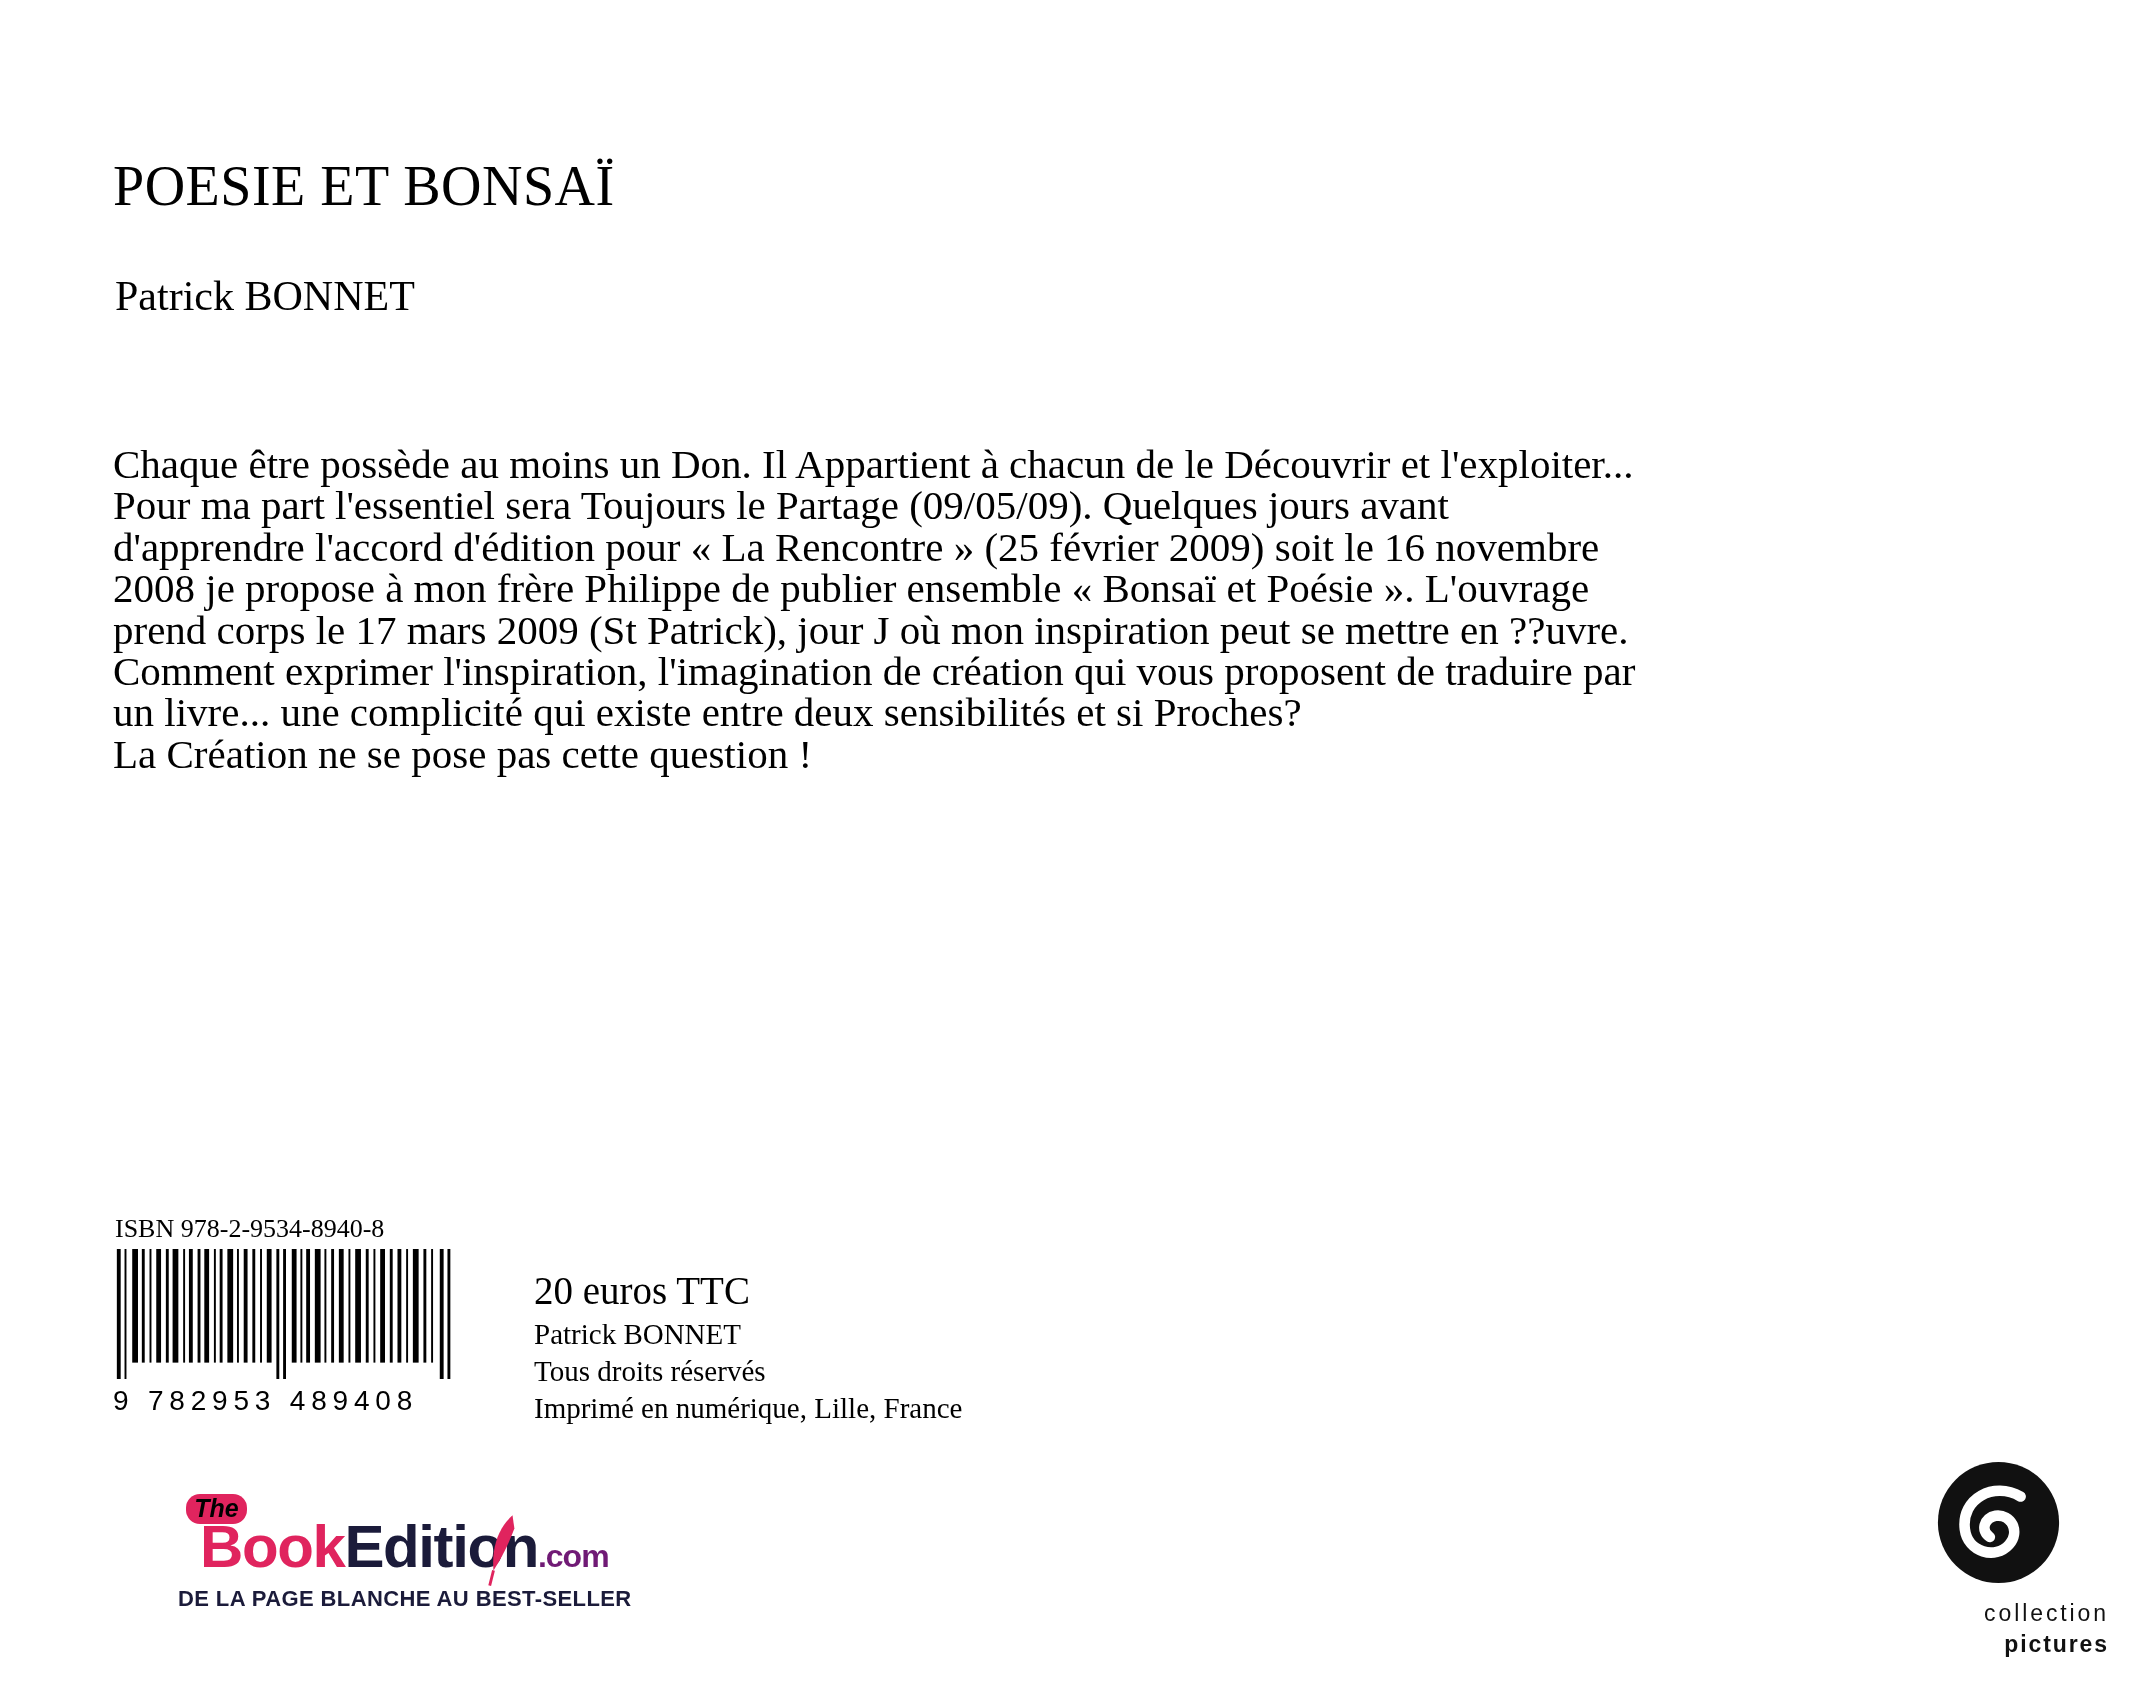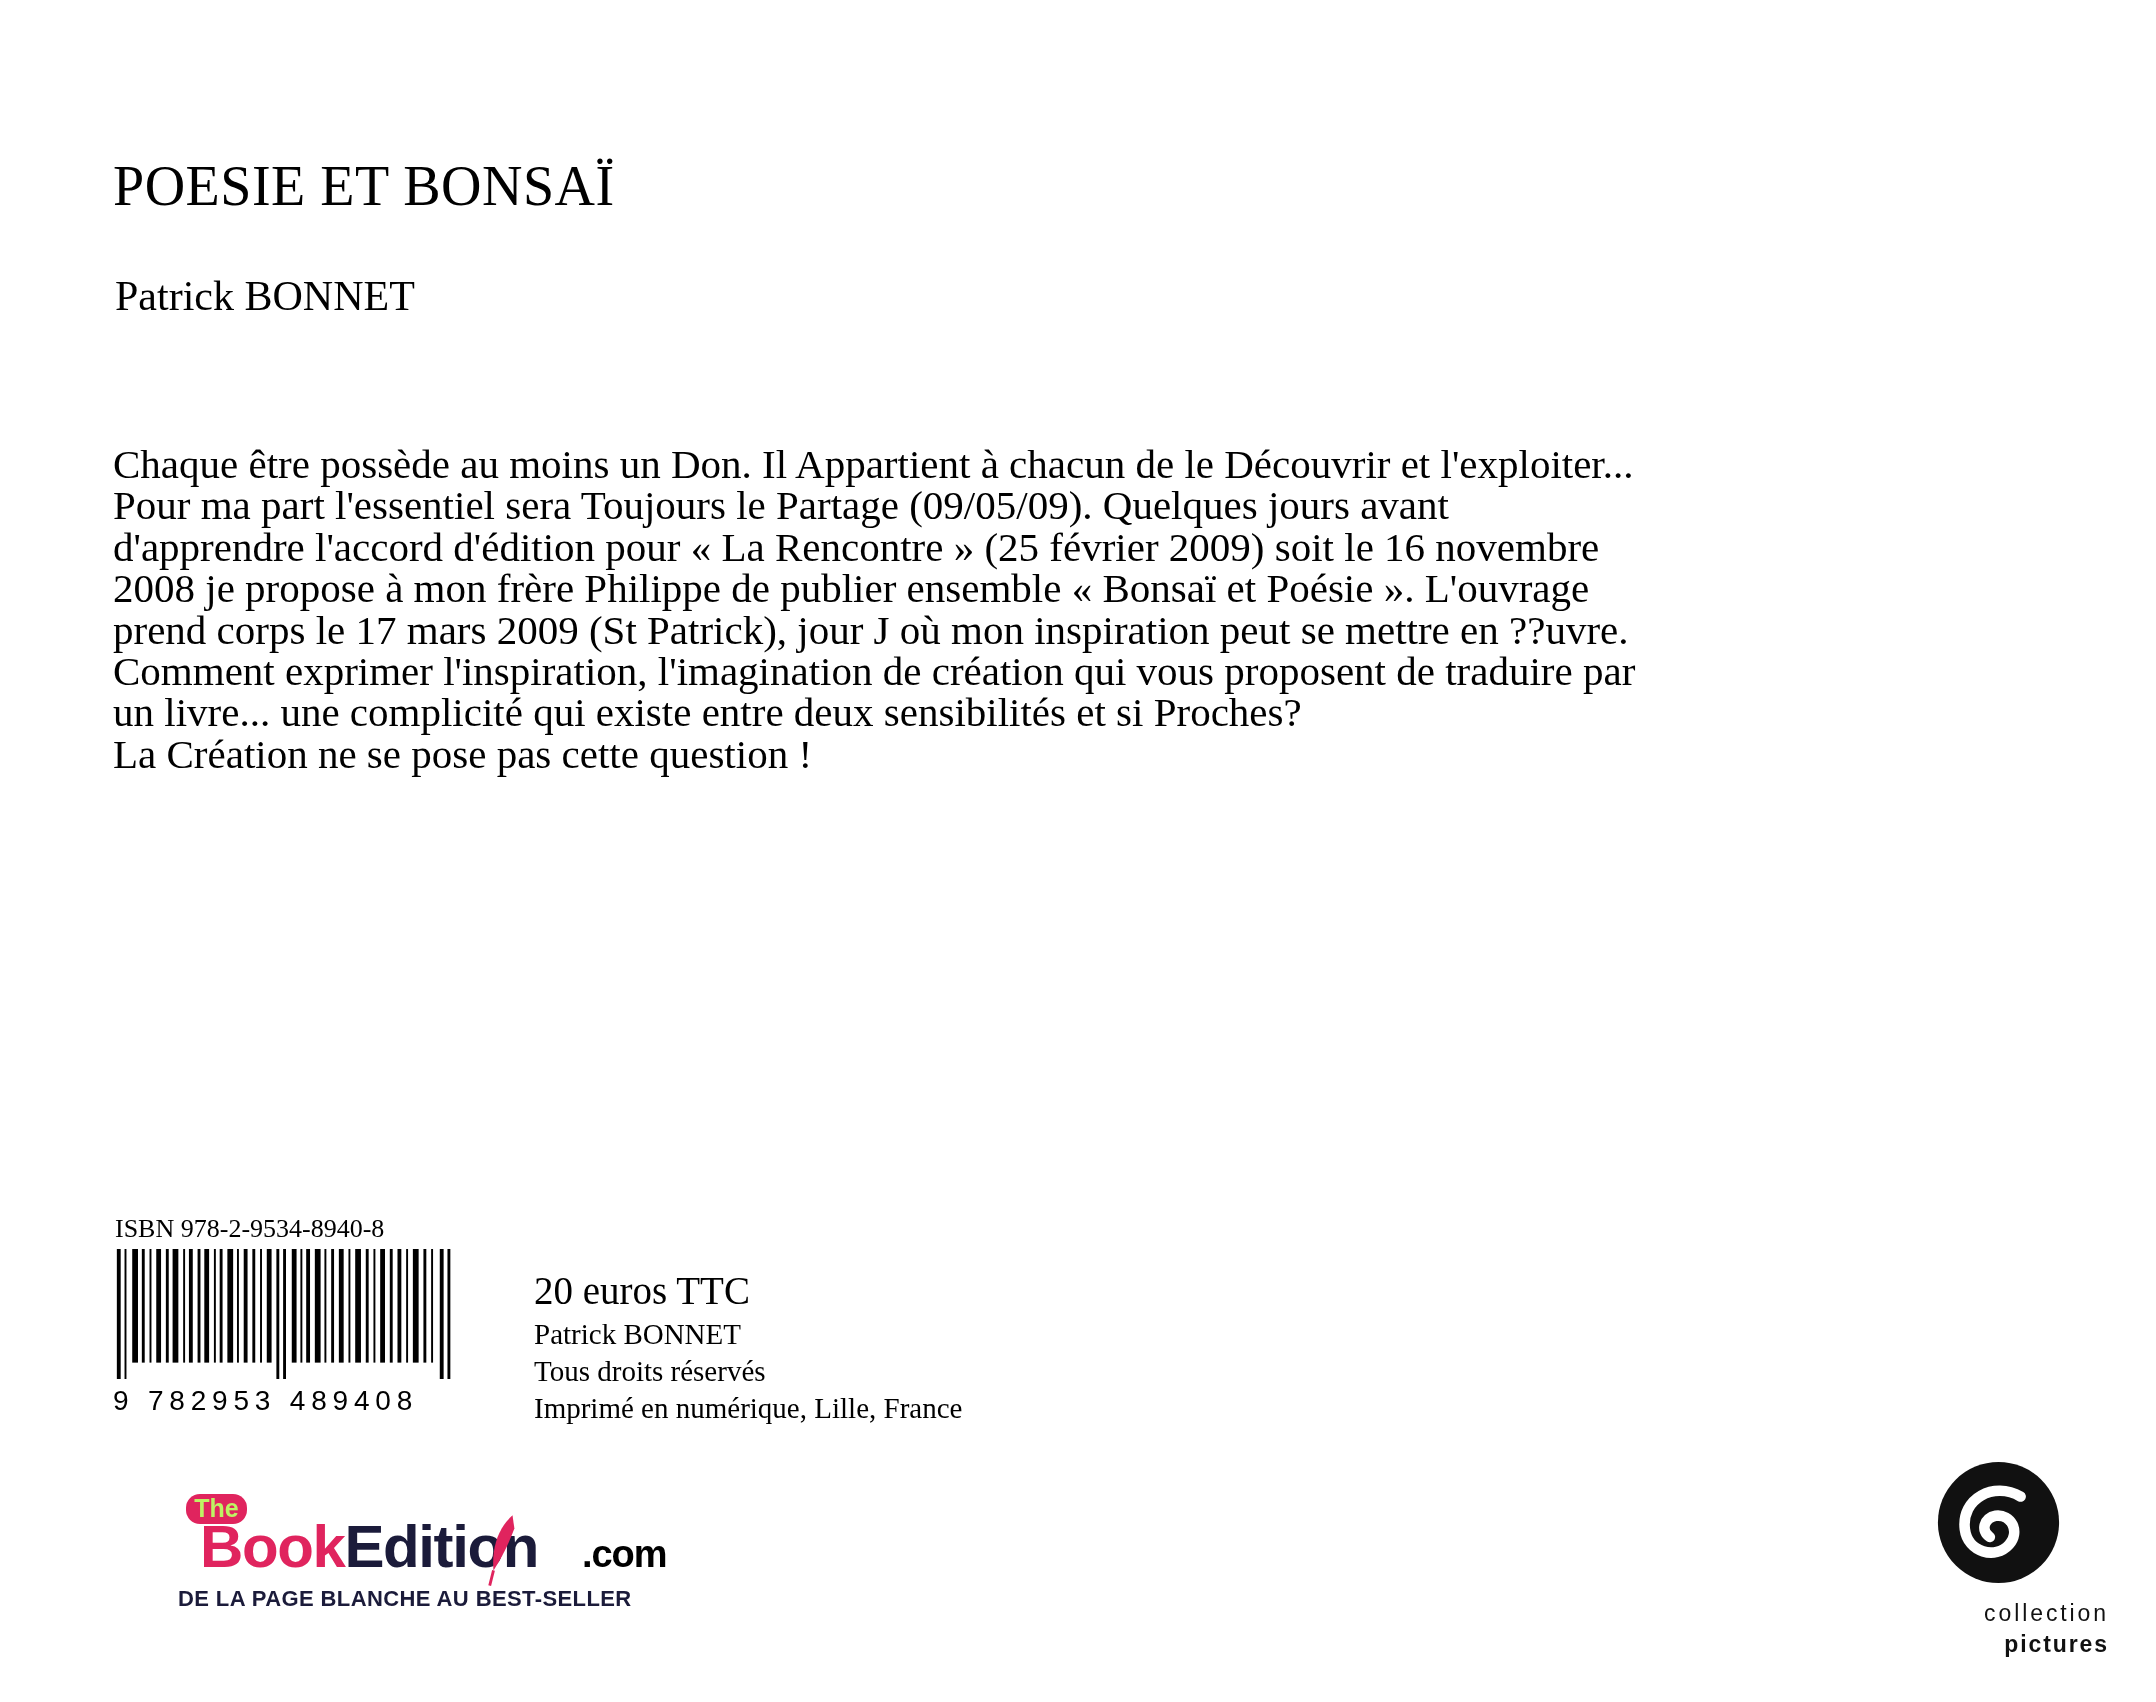--- a/index.html
+++ b/index.html
@@ -114,46 +114,46 @@
     top: 1494px;
     width: 500px;
     height: 130px;
   }
   .pub-the {
     position: absolute;
     left: 7.7px;
     top: 0px;
     font-family: "Liberation Sans", sans-serif;
     font-weight: bold;
+    font-style: italic;
     font-size: 25px;
-    color: #bef264;
+    color: #000000;
     background: #e0245e;
     padding: 1.9px 8.6px 2.9px 8.6px;
     border-radius: 14px;
     line-height: 1;
   }
   .pub-main {
     position: absolute;
     left: 0px;
     top: 23px;
     font-family: "Liberation Sans", sans-serif;
     font-weight: bold;
     font-size: 60px;
     color: #1b1b3a;
     letter-spacing: -1.4px;
     line-height: 1;
     white-space: nowrap;
   }
   .pub-main .book { color: #e0245e; margin-left: 22px; }
   .pub-main .edition { color: #1b1b3a; }
   .pub-main .dotcom {
-    color: #000000;
-    font-size: 38px;
+    color: #701a75;
+    font-size: 32px;
     letter-spacing: -1px;
-    margin-left: 44px;
   }
   .pub-quill {
     position: absolute;
     left: 306px;
     top: 17.3px;
     width: 38px;
     height: 77px;
   }
   .pub-tag {
     position: absolute;

